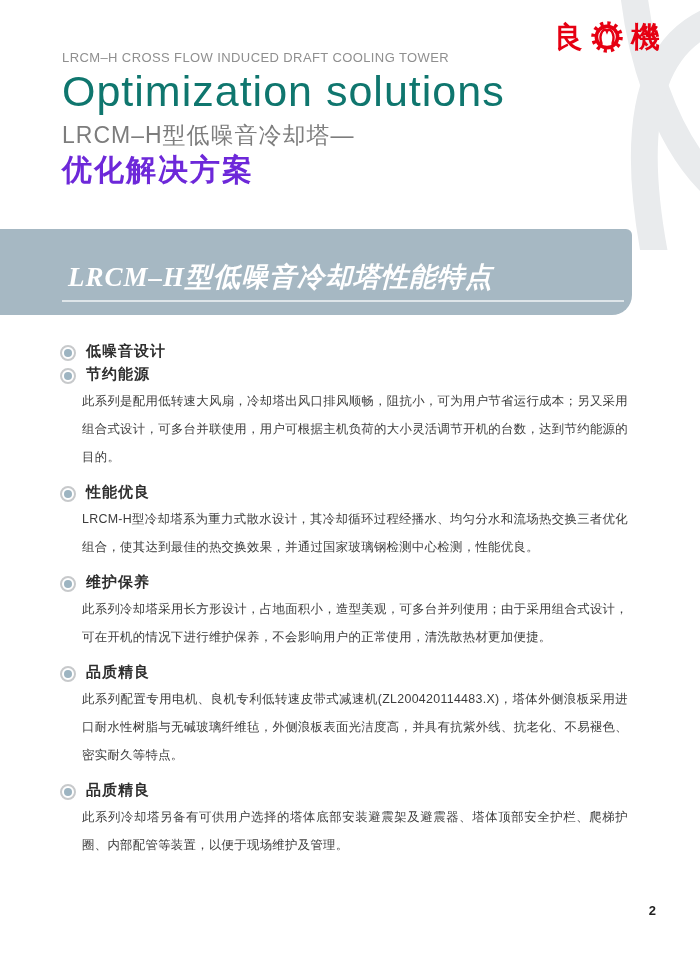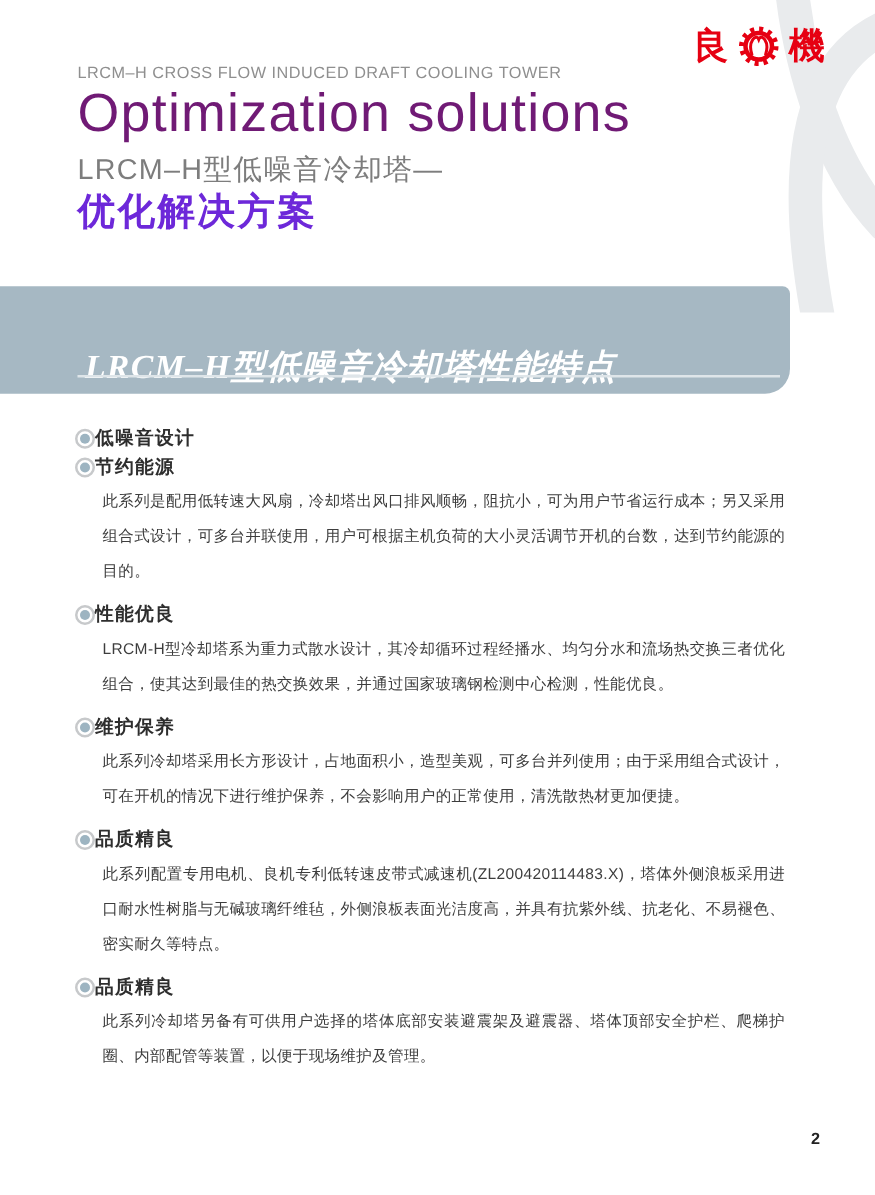--- a/index.html
+++ b/index.html
@@ -15,46 +15,46 @@
     font-family:"Liberation Sans",sans-serif;font-weight:bold;
     font-size:29px;line-height:32px;color:#e60012;letter-spacing:0;
   }
   .logo-gear{width:34px;height:34px;display:block;}
   
   .header{padding:50px 62px 0 62px;}
   .eyebrow{
     font-size:13px;color:#8f8f8f;letter-spacing:0.4px;margin:0 0 2px 0;font-weight:normal;
   }
   .main-title{
-    font-size:43px;color:#701a75;font-weight:normal;letter-spacing:1px;
+    font-size:43px;color:#0f766e;font-weight:normal;letter-spacing:1px;
     margin:0 0 6px 0;line-height:48px;
   }
   .sub-zh{
     font-size:23px;color:#7d7d7d;font-weight:normal;margin:0 0 4px 0;line-height:28px;letter-spacing:1px;
   }
   .sub-zh-bold{
     font-size:30px;color:#6d28d9;font-weight:bold;margin:0;line-height:34px;letter-spacing:2px;
   }
   
   .banner{
     position:relative;margin-top:42px;width:632px;height:86px;
     background:#a6b8c3;border-radius:0 6px 20px 0;
   }
   .banner-title{
-    position:absolute;left:68px;bottom:4px;margin:0;
+    position:absolute;left:68px;bottom:20px;margin:0;
     font-family:"Liberation Serif",serif;font-style:italic;font-weight:bold;
     font-size:27px;color:#ffffff;letter-spacing:1px;white-space:nowrap;
   }
   .banner-underline{
     position:absolute;left:62px;right:8px;bottom:13px;height:2px;background:#dee5e9;
   }
   
   .features{padding:26px 72px 0 60px;}
   .feature{margin:0;}
-  .feature-head{display:flex;align-items:center;height:20px;margin-bottom:3px;}
+  .feature-head{display:flex;align-items:flex-end;gap:10px;height:20px;margin-bottom:3px;}
   .bullet{
     position:relative;width:12px;height:12px;flex:0 0 auto;border-radius:50%;
     border:2px solid #c7c9cb;background:#ffffff;
   }
   .bullet::after{
     content:"";position:absolute;left:2px;top:2px;right:2px;bottom:2px;
     border-radius:50%;background:#9db4c1;
   }
   .feature-title{
     margin:0;font-size:15px;font-weight:bold;color:#2e2e2e;letter-spacing:1px;line-height:20px;

